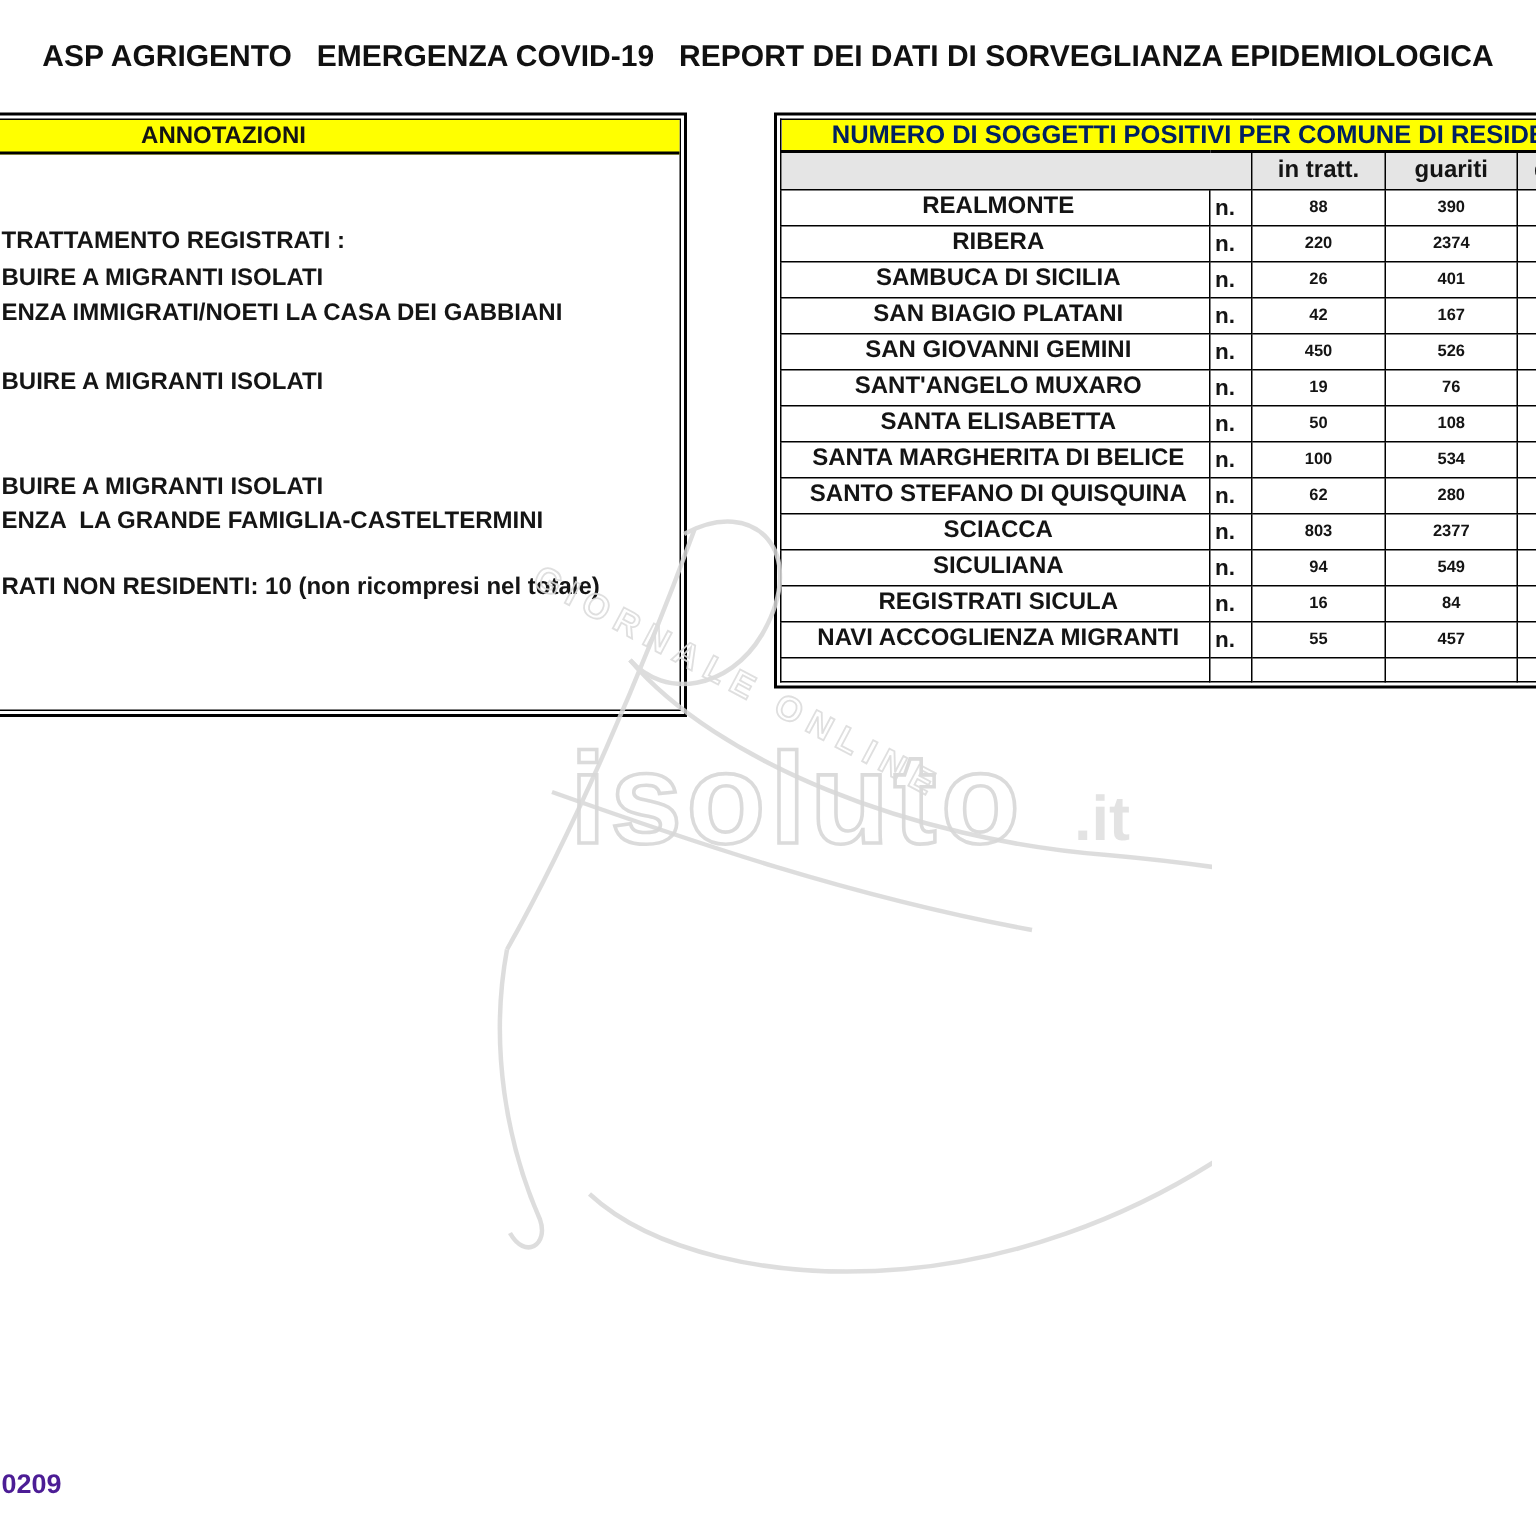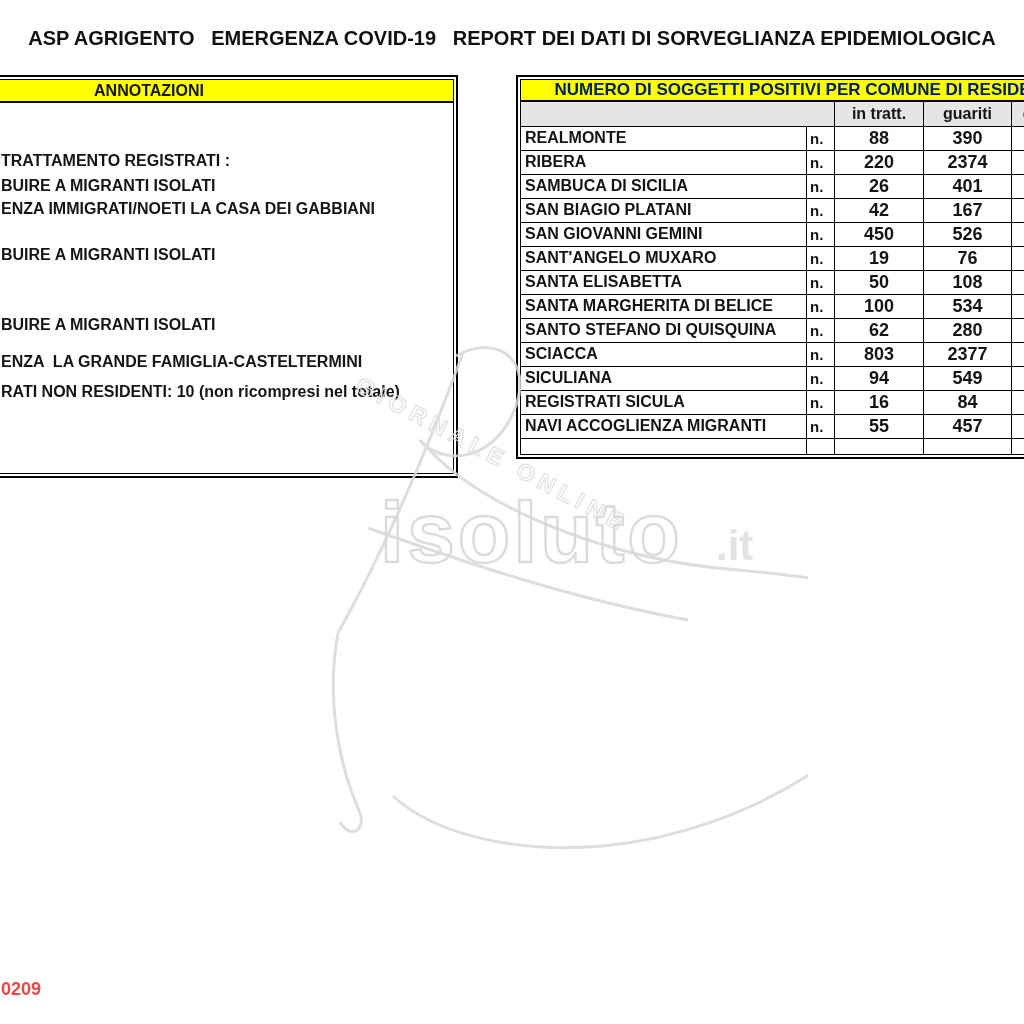--- a/index.html
+++ b/index.html
@@ -36,21 +36,21 @@
     position: absolute; left: 156px;
     font-size: 16px; font-weight: bold; color: #151515;
     white-space: pre; line-height: 19px;
   }
   .ann-line.l1 { top: 47px; margin-top: 24px; }
   .ann-line.l2 { top: 96px; }
   .ann-line.l3 { top: 119px; }
   .ann-line.l4 { top: 165px; }
   .ann-line.l5 { top: 188px; }
   .ann-line.l6 { top: 235px; }
-  .ann-line.l7 { top: 272px; }
+  .ann-line.l7 { top: 258px; }
   .ann-line.l8 { top: 302px; }
   
   .table-wrap {
     position: absolute; left: 516px; top: 75px; z-index: 2;
     width: 588px;
   }
   table {
     border-collapse: collapse; table-layout: fixed;
     width: 579px;
     font-family: "Liberation Sans", sans-serif;
@@ -68,34 +68,34 @@
     height: 25px; background: #e5e5e5;
     font-size: 16px; font-weight: bold; color: #141414;
     text-align: center; vertical-align: middle;
     white-space: nowrap;
   }
   tr.data-row td {
     height: 24px; background: #fff;
     font-weight: bold; color: #141414;
     vertical-align: middle; white-space: nowrap;
   }
-  td.comune { font-size: 16px; text-align: left; padding-left: 4px; margin-top: 11px; }
+  td.comune { font-size: 16px; text-align: center; padding-left: 4px; margin-top: 11px; }
   td.ncell  { font-size: 15px; text-align: left; padding-left: 3px; }
-  td.num    { font-size: 18px; text-align: center; }
+  td.num    { font-size: 11px; text-align: center; }
   tr.empty-row td { height: 16px; background: #fff; }
   
   .watermark {
     position: absolute; left: 268px; top: 298px;
     width: 540px; height: 560px;
     z-index: 9; pointer-events: none;
   }
   
   .footer-frag {
     position: absolute; left: 1px; top: 979px;
-    font-size: 18px; font-weight: bold; color: #ef4444;
+    font-size: 18px; font-weight: bold; color: #4c1d95;
   }
 </style>
 </head>
 <body>
 
 <div class="page-title">ASP AGRIGENTO   EMERGENZA COVID-19   REPORT DEI DATI DI SORVEGLIANZA EPIDEMIOLOGICA</div>
 
 <div class="ann-box dbl">
   <div class="dbl-inner">
     <div class="ann-header">ANNOTAZIONI</div>

